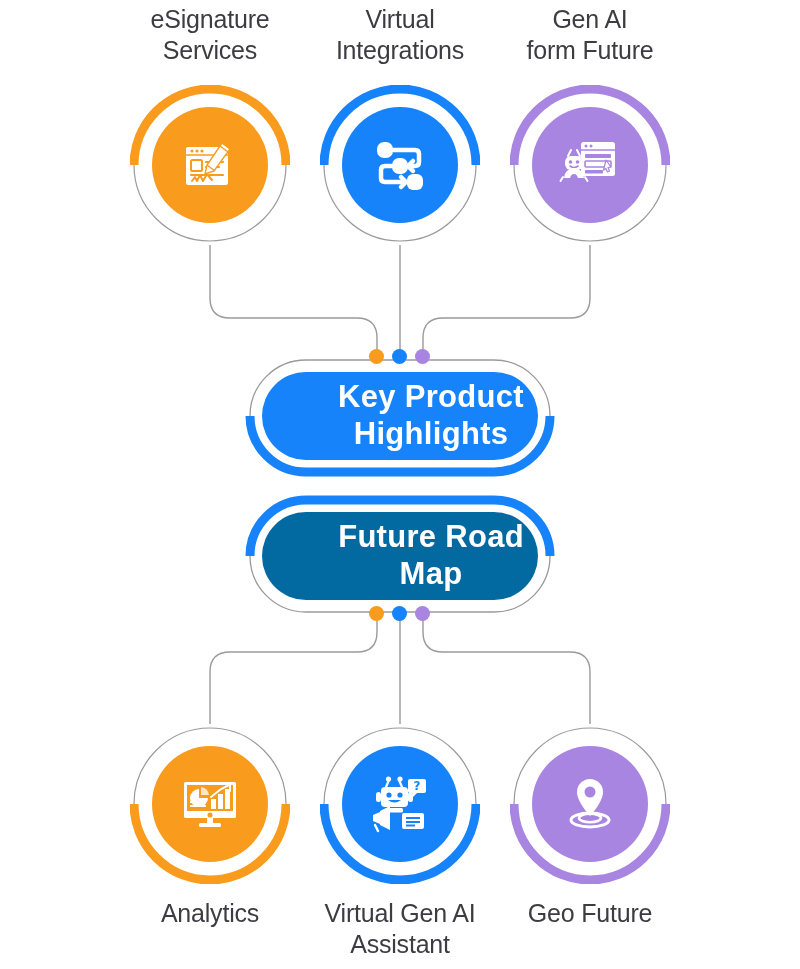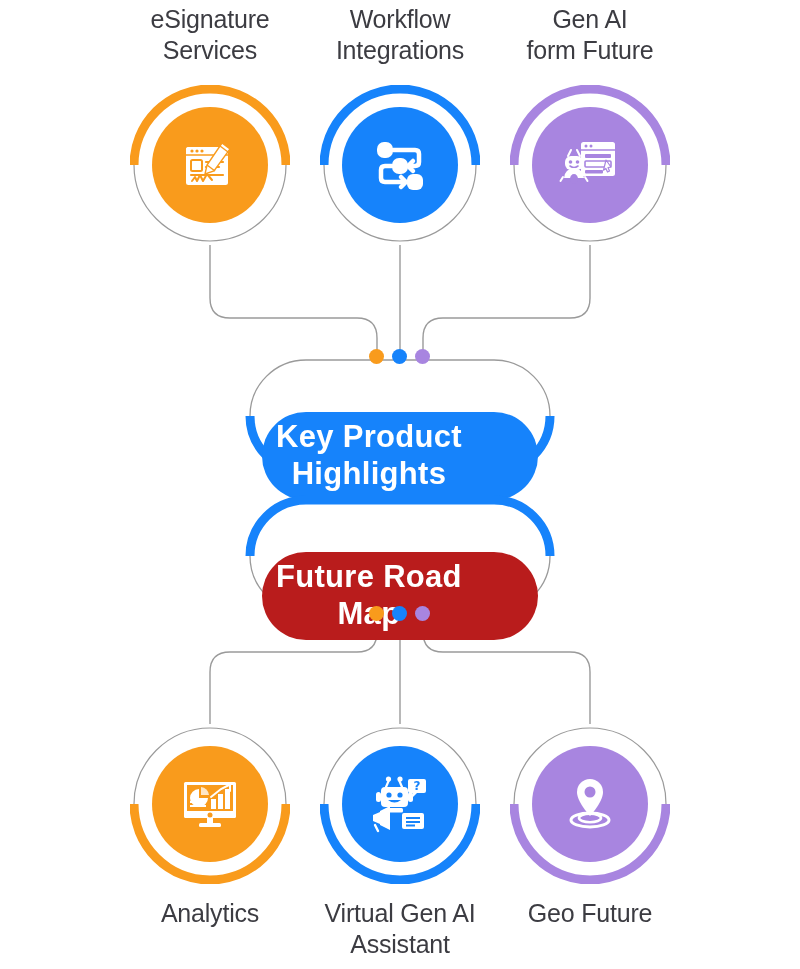--- a/index.html
+++ b/index.html
@@ -50,23 +50,22 @@
     position:absolute;
     width:310px;height:122px;
     z-index:3;
   }
   .pill-frame{position:absolute;left:0;top:0;width:310px;height:122px;}
   .pill-inner{
     position:absolute;
     left:17px;top:17px;
     width:276px;height:88px;
     border-radius:44px;
-    display:flex;align-items:center;justify-content:flex-start;
+    display:flex;align-items:center;justify-content:flex-end;
     text-align:center;
-    margin-top:40px;
   }
   .pill-text{
     color:#ffffff;
     font-size:31px;
     font-weight:bold;
     line-height:1.18;
     letter-spacing:0.3px;
     white-space:pre-line;
     padding:0 14px;
   }
@@ -96,21 +95,21 @@
       <path d="M377,614 L377,632 Q377,652 357,652 L230,652 Q210,652 210,672 L210,724"></path>
 
       <path d="M400,614 L400,724"></path>
 
       <path d="M423,614 L423,632 Q423,652 443,652 L570,652 Q590,652 590,672 L590,724"></path>
     </g>
   </svg>
 
   <div class="node-label" style="left:110px;top:4px;width:200px;">eSignature
 Services</div>
-  <div class="node-label" style="left:300px;top:4px;width:200px;">Workflow
+  <div class="node-label" style="left:300px;top:4px;width:200px;">Virtual
 Integrations</div>
   <div class="node-label" style="left:490px;top:4px;width:200px;">Gen AI
 form Future</div>
 
   <div class="circle-node" style="left:130px;top:85px;">
     <svg class="ring-arc" viewBox="0 0 160 160" xmlns="http://www.w3.org/2000/svg">
       <circle cx="80" cy="80" r="76" fill="none" stroke="#9a9a9a" stroke-width="1.2"></circle>
       <path d="M4,80 A76,76 0 0 1 156,80" fill="none" stroke="#F99B1C" stroke-width="9" stroke-linecap="butt"></path>
     </svg>
     <div class="disc" style="background:#F99B1C;">
@@ -201,21 +200,21 @@
     </div>
   </div>
 
   <div class="pill" style="left:245px;top:495px;">
     <svg class="pill-frame" viewBox="0 0 310 122" xmlns="http://www.w3.org/2000/svg">
 
       <path d="M5,61 A56,56 0 0 1 61,5 L249,5 A56,56 0 0 1 305,61" fill="none" stroke="#1683FB" stroke-width="9" stroke-linecap="butt"></path>
 
       <path d="M5,61 A56,56 0 0 0 61,117 L249,117 A56,56 0 0 0 305,61" fill="none" stroke="#9a9a9a" stroke-width="1.3"></path>
     </svg>
-    <div class="pill-inner" style="background:#b91c1c;">
+    <div class="pill-inner" style="background:#0369a1;">
       <span class="pill-text">Future Road
 Map</span>
     </div>
   </div>
 
   <div class="dot" style="left:369px;top:606px;background:#F99B1C;"></div>
   <div class="dot" style="left:392px;top:606px;background:#1683FB;"></div>
   <div class="dot" style="left:415px;top:606px;background:#A885E0;"></div>
 
   <div class="circle-node" style="left:130px;top:724px;">

